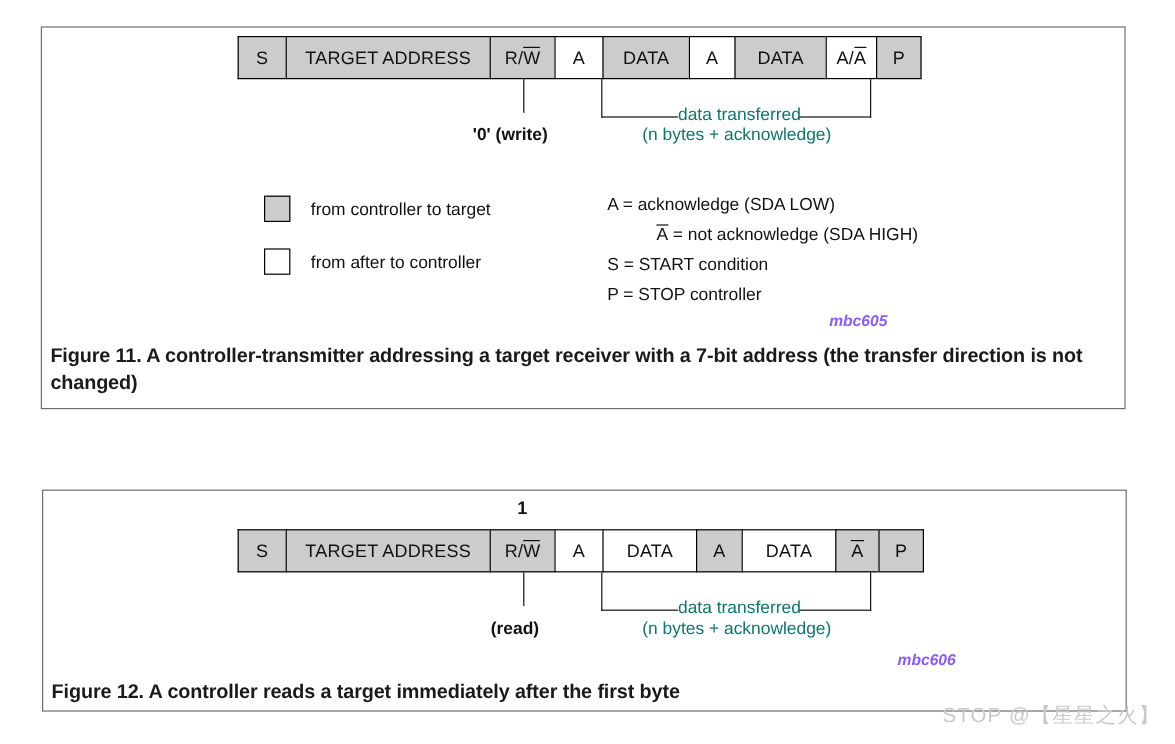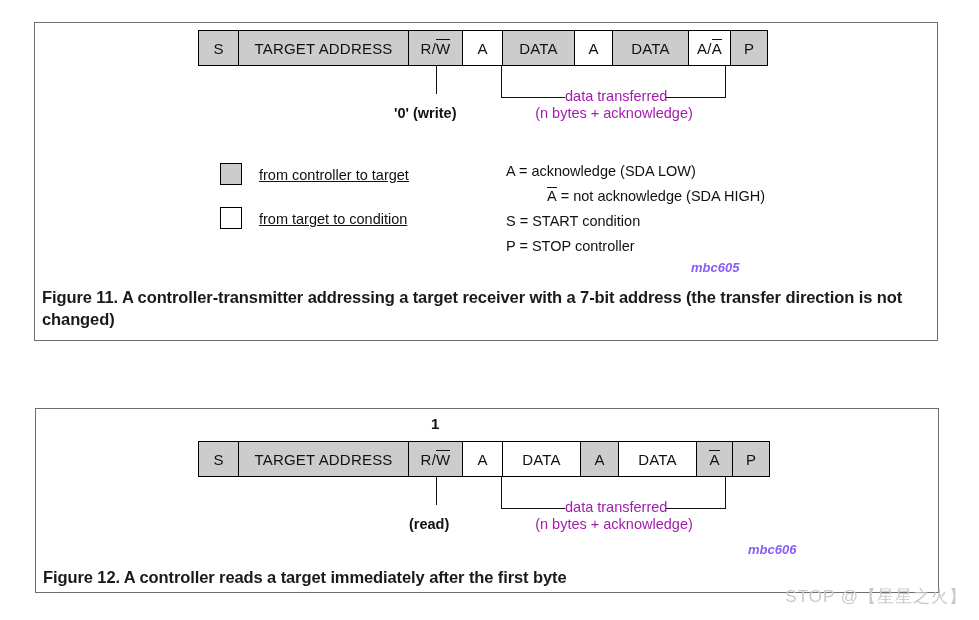--- a/index.html
+++ b/index.html
@@ -24,28 +24,28 @@
   .ovl{position:relative;display:inline-block;}
   .ovl::before{
     content:"";position:absolute;left:0;right:0;top:-1px;height:1px;background:#111;
   }
 
   
   .tick{position:absolute;width:1px;background:#111;}
   .bracket{position:absolute;height:1px;background:#111;}
   .bracket-arm{position:absolute;width:1px;background:#111;}
   .brk-label{
-    position:absolute;font-size:14.5px;color:#a21caf;text-align:center;white-space:nowrap;
+    position:absolute;font-size:14.5px;color:#0f766e;text-align:center;white-space:nowrap;
   }
   .plain-label{position:absolute;font-size:14.5px;color:#111;white-space:nowrap;font-weight:bold;}
 
   
   .swatch{position:absolute;width:22px;height:22px;border:1px solid #000;background:#cccccc;box-sizing:border-box;}
   .swatch.white{background:#ffffff;}
-  .legend-text{position:absolute;font-size:14.5px;color:#111;white-space:nowrap;text-decoration:underline;}
+  .legend-text{position:absolute;font-size:14.5px;color:#111;white-space:nowrap;}
   .defn{position:absolute;font-size:14.5px;color:#111;white-space:nowrap;}
   .mbc{position:absolute;font-size:13px;font-style:italic;font-weight:bold;color:#8b5cf6;}
 
   
   .caption{
     position:absolute;font-size:16.5px;font-weight:bold;color:#1a1a1a;
     line-height:1.35;letter-spacing:-.1px;
   }
 
   
@@ -84,21 +84,21 @@
   <div class="bracket" style="left:466px;top:74px;width:64px;"></div>
   <div class="bracket" style="left:630px;top:74px;width:61px;"></div>
   <div class="bracket-arm" style="left:690px;top:43px;height:32px;"></div>
   <div class="brk-label" style="left:530px;top:65px;width:100px;">data transferred</div>
   <div class="brk-label" style="left:446px;top:82px;width:266px;">(n bytes + acknowledge)</div>
 
   <div class="swatch" style="left:185px;top:140px;"></div>
   <div class="legend-text" style="left:224px;top:144px;">from controller to target</div>
 
   <div class="swatch white" style="left:185px;top:184px;"></div>
-  <div class="legend-text" style="left:224px;top:188px;">from target to condition</div>
+  <div class="legend-text" style="left:224px;top:188px;">from after to controller</div>
 
   <div class="defn" style="left:471px;top:140px;">
     <span>A</span>
     <span>= acknowledge (SDA LOW)</span>
   </div>
   <div class="defn" style="left:471px;top:165px;margin-left:41px;">
     <span class="ovl">A</span>
     <span>= not acknowledge (SDA HIGH)</span>
   </div>
   <div class="defn" style="left:471px;top:190px;">

